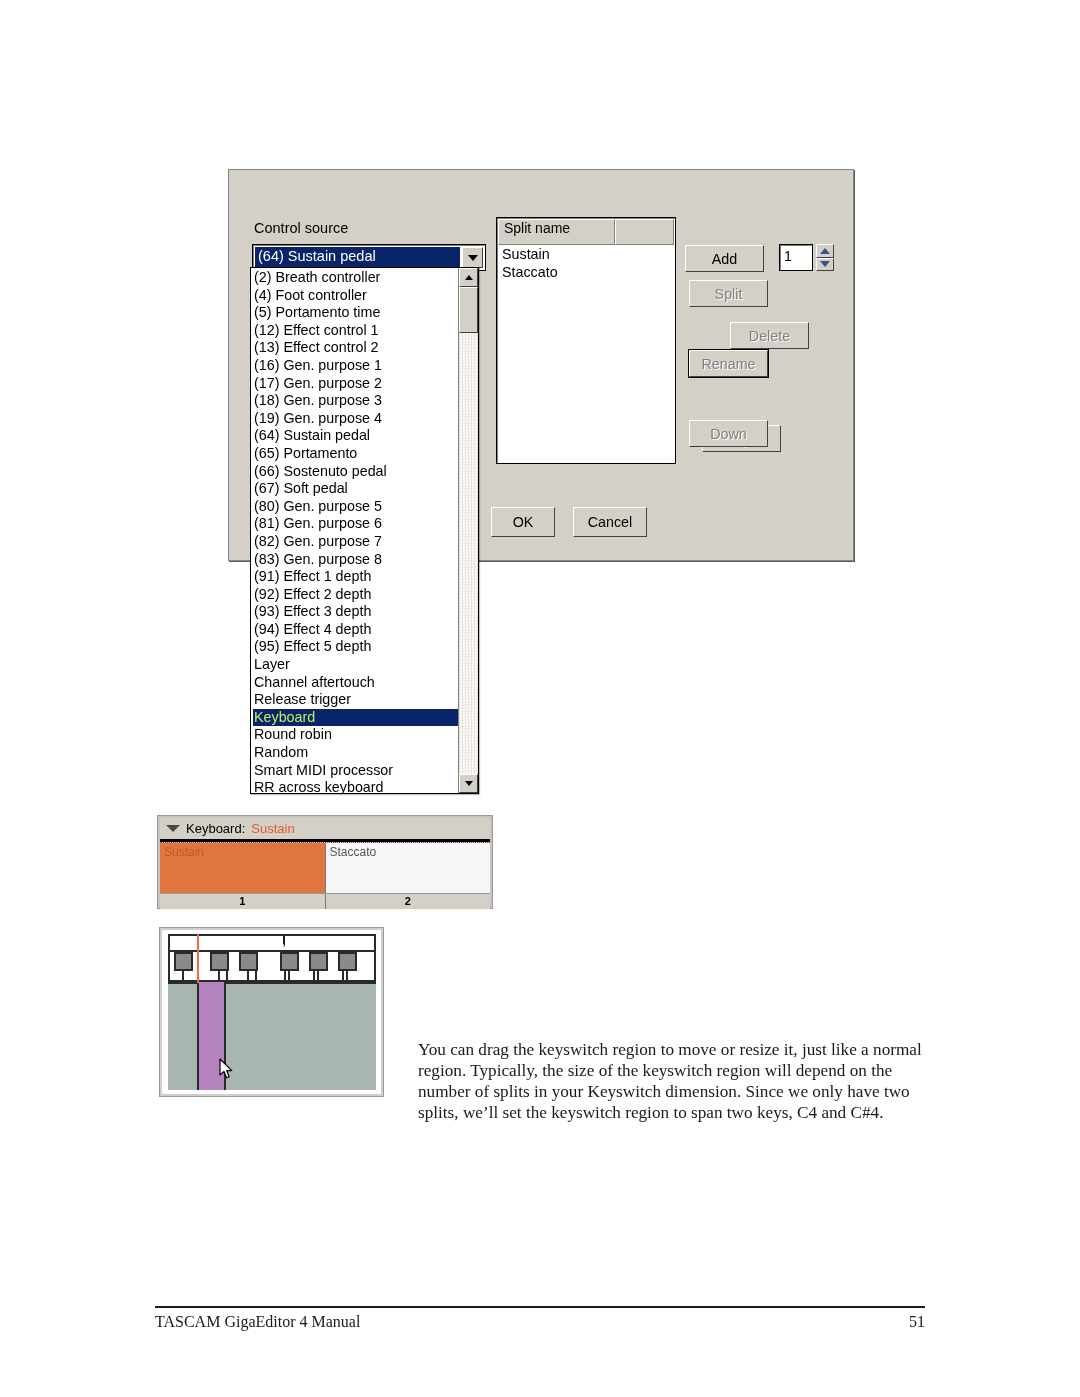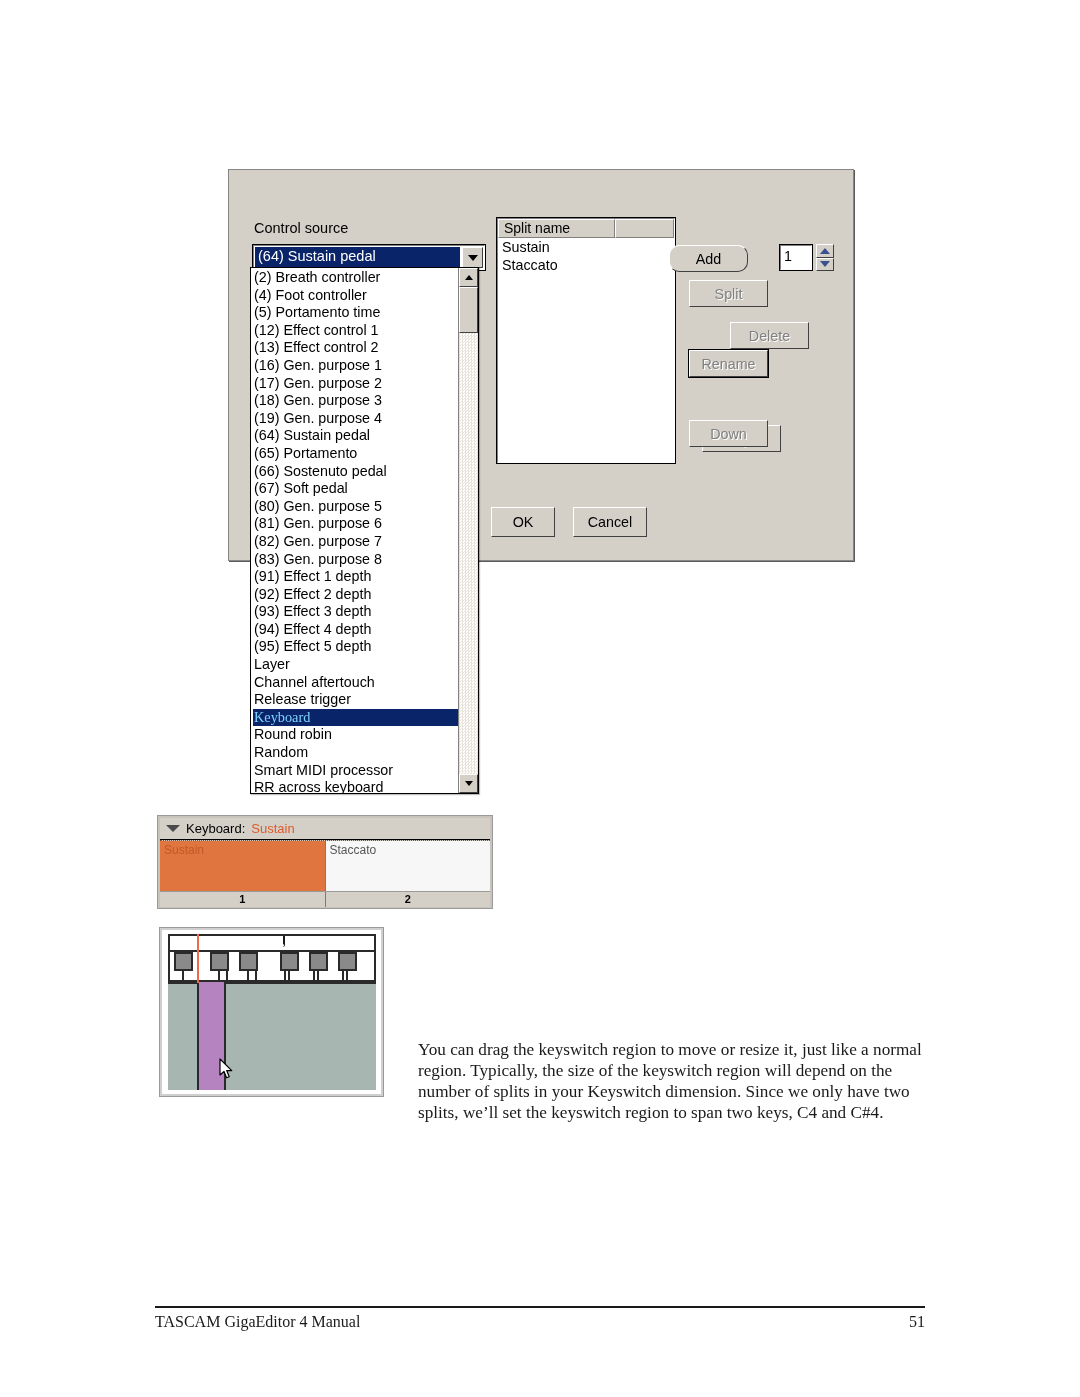--- a/index.html
+++ b/index.html
@@ -94,21 +94,21 @@
     box-shadow:1px 1px 1px rgba(0,0,0,.25);
   }
   #dropdown .items{
     flex:1;padding:1px 0 0 2px;overflow:hidden;
   }
   #dropdown .it{
     font-family:"Liberation Sans",sans-serif;font-size:14.3px;
     height:17.6px;line-height:17.6px;color:#000;
     white-space:nowrap;padding-left:1px;
   }
-  #dropdown .it.sel{background:#0a246a;color:#7dd3fc;font-family:Liberation Serif, serif;}
+  #dropdown .it.sel{background:#0a246a;color:#bef264;}
   #dd-scroll{
     width:19px;background:#d4d0c8;
     border-left:1px solid #808080;
     display:flex;flex-direction:column;
   }
   .sbbtn{
     height:17px;background:#d4d0c8;
     border-top:1.5px solid #ffffff;border-left:1.5px solid #ffffff;
     border-right:1.5px solid #404040;border-bottom:1.5px solid #404040;
     display:flex;align-items:center;justify-content:center;flex:0 0 auto;
@@ -123,21 +123,21 @@
   .tri-up-s{width:0;height:0;border-left:4px solid transparent;border-right:4px solid transparent;border-bottom:5px solid #000;}
 
   
   #splitbox{
     position:absolute;left:268px;top:48px;width:176px;height:243px;
     background:#fff;
     border-top:1.5px solid #808080;border-left:1.5px solid #808080;
     border-right:1.5px solid #ffffff;border-bottom:1.5px solid #ffffff;
     outline:1px solid #000;
   }
-  #splitbox .hdrrow{display:flex;height:19px;}
+  #splitbox .hdrrow{display:flex;height:26px;}
   #splitbox .hdr{
     background:#d4d0c8;
     border-top:1px solid #ffffff;border-left:1px solid #ffffff;
     border-right:1px solid #808080;border-bottom:1px solid #808080;
     font-family:"Liberation Sans",sans-serif;font-size:14px;
     padding-left:5px;line-height:17px;
   }
   #splitbox .hdr.c1{width:110px;}
   #splitbox .hdr.c2{flex:1;}
   #splitbox .row{
@@ -150,21 +150,21 @@
     position:absolute;width:77px;height:25px;
     background:#d4d0c8;
     border-top:1.5px solid #ffffff;border-left:1.5px solid #ffffff;
     border-right:1.5px solid #404040;border-bottom:1.5px solid #404040;
     font-family:"Liberation Sans",sans-serif;font-size:14.3px;color:#000;
     display:flex;align-items:center;justify-content:center;
     cursor:pointer;
   }
   .btn.disabled{color:#808080;text-shadow:1px 1px 0 #ffffff;}
   .btn.focus{outline:1.5px solid #000;outline-offset:0px;}
-  #b-add{left:440px;top:75px;border-radius:10px;}
+  #b-add{left:456px;top:75px;}
   #b-split{left:460px;top:110px;}
   #b-delete{left:460px;top:152px;margin-left:41px;}
   #b-rename{left:460px;top:180px;}
   #b-up{left:473px;top:215px;margin-top:40px;}
   #b-down{left:460px;top:250px;}
 
   #spin-field{
     position:absolute;left:551px;top:75px;width:32px;height:25px;
     background:#fff;
     border-top:1.5px solid #808080;border-left:1.5px solid #808080;
@@ -193,21 +193,21 @@
   
   #dimwidget{
     position:absolute;left:158px;top:816px;width:334px;height:92px;
     background:#d4d0c8;
     border:2px solid #c8c4bc;
     box-sizing:border-box;
     box-shadow:0 0 0 1px #9a9a9a;
   }
   #dw-head{
     height:21px;background:#d4d0c8;
-    border-bottom:1px solid #000000;
+    border-bottom:3px solid #000000;
     display:flex;align-items:center;padding-left:6px;gap:6px;
     font-family:"Liberation Sans",sans-serif;font-size:13px;
   }
   .tri-dn-out{
     width:0;height:0;border-left:7px solid transparent;border-right:7px solid transparent;border-top:7px solid #4a4a4a;
   }
   #dw-head .dname{color:#000;font-weight:normal;}
   #dw-head .dval{color:#e05a2b;}
   #dw-cells{display:flex;height:50px;border-top:1px dotted #a04020;}
   .cell{flex:1;position:relative;border-right:1px solid #7a7a7a;}

